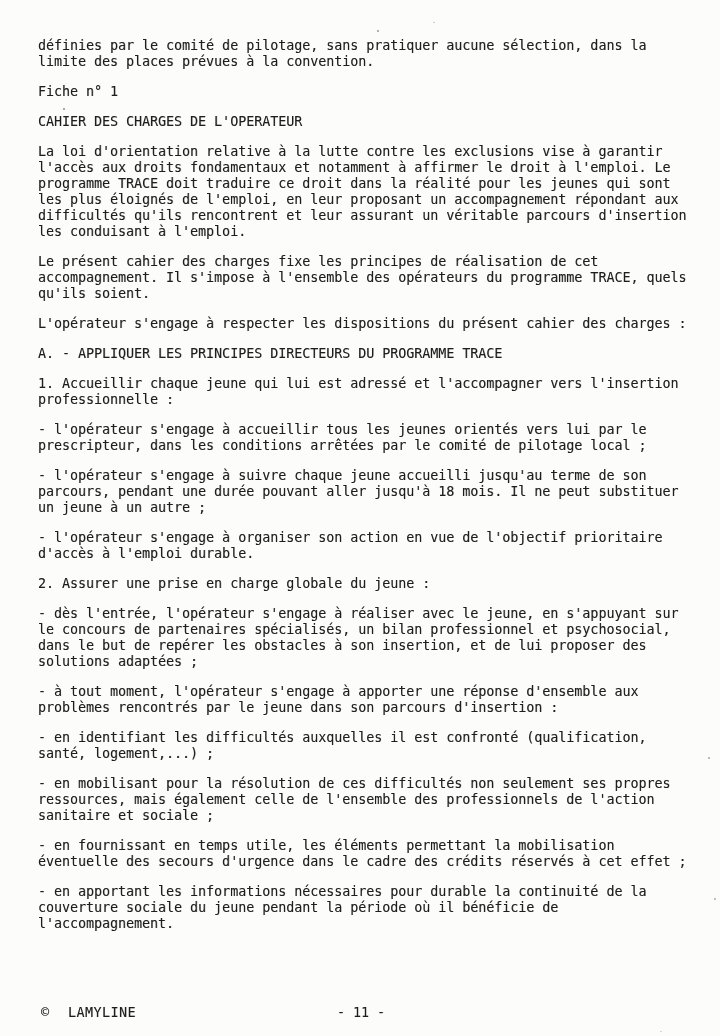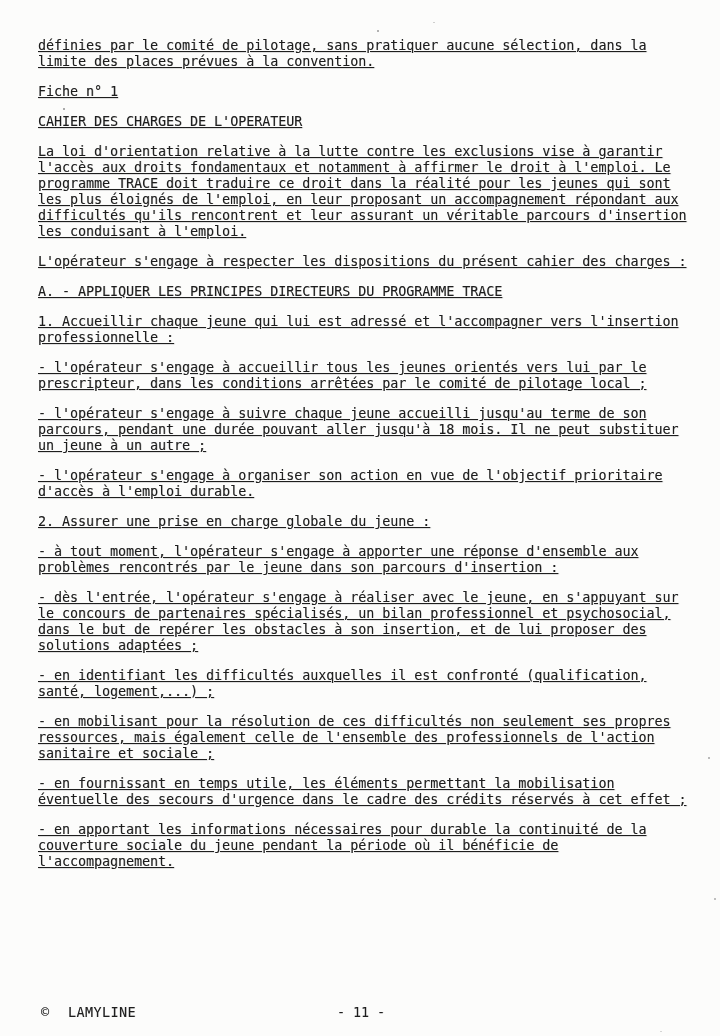--- a/index.html
+++ b/index.html
@@ -29,21 +29,20 @@
     width: 670px;
     color: #1e1e1e;
     font-size: 13.3px;
     line-height: 16px;
     letter-spacing: 0px;
     text-shadow: 0.35px 0.35px 0 rgba(25,25,25,0.38);
   }
   .para {
     white-space: pre-wrap;
     margin: 0 0 14px 0;
-    text-decoration: underline;
   }
   .doc-footer {
     position: absolute;
     left: 0;
     top: 1005px;
     width: 720px;
     height: 20px;
     color: #1e1e1e;
     font-size: 13.3px;
     line-height: 16px;
@@ -79,38 +78,41 @@
     <div class="para">définies par le comité de pilotage, sans pratiquer aucune sélection, dans la
 limite des places prévues à la convention.</div>
     <div class="para">Fiche n° 1</div>
     <div class="para">CAHIER DES CHARGES DE L'OPERATEUR</div>
     <div class="para">La loi d'orientation relative à la lutte contre les exclusions vise à garantir
 l'accès aux droits fondamentaux et notamment à affirmer le droit à l'emploi. Le
 programme TRACE doit traduire ce droit dans la réalité pour les jeunes qui sont
 les plus éloignés de l'emploi, en leur proposant un accompagnement répondant aux
 difficultés qu'ils rencontrent et leur assurant un véritable parcours d'insertion
 les conduisant à l'emploi.</div>
+    <div class="para">Le présent cahier des charges fixe les principes de réalisation de cet
+accompagnement. Il s'impose à l'ensemble des opérateurs du programme TRACE, quels
+qu'ils soient.</div>
     <div class="para">L'opérateur s'engage à respecter les dispositions du présent cahier des charges :</div>
     <div class="para">A. - APPLIQUER LES PRINCIPES DIRECTEURS DU PROGRAMME TRACE</div>
     <div class="para">1. Accueillir chaque jeune qui lui est adressé et l'accompagner vers l'insertion
 professionnelle :</div>
     <div class="para">- l'opérateur s'engage à accueillir tous les jeunes orientés vers lui par le
 prescripteur, dans les conditions arrêtées par le comité de pilotage local ;</div>
     <div class="para">- l'opérateur s'engage à suivre chaque jeune accueilli jusqu'au terme de son
 parcours, pendant une durée pouvant aller jusqu'à 18 mois. Il ne peut substituer
 un jeune à un autre ;</div>
     <div class="para">- l'opérateur s'engage à organiser son action en vue de l'objectif prioritaire
 d'accès à l'emploi durable.</div>
     <div class="para">2. Assurer une prise en charge globale du jeune :</div>
-    <div class="para">- à tout moment, l'opérateur s'engage à apporter une réponse d'ensemble aux
-problèmes rencontrés par le jeune dans son parcours d'insertion :</div>
     <div class="para">- dès l'entrée, l'opérateur s'engage à réaliser avec le jeune, en s'appuyant sur
 le concours de partenaires spécialisés, un bilan professionnel et psychosocial,
 dans le but de repérer les obstacles à son insertion, et de lui proposer des
 solutions adaptées ;</div>
+    <div class="para">- à tout moment, l'opérateur s'engage à apporter une réponse d'ensemble aux
+problèmes rencontrés par le jeune dans son parcours d'insertion :</div>
     <div class="para">- en identifiant les difficultés auxquelles il est confronté (qualification,
 santé, logement,...) ;</div>
     <div class="para">- en mobilisant pour la résolution de ces difficultés non seulement ses propres
 ressources, mais également celle de l'ensemble des professionnels de l'action
 sanitaire et sociale ;</div>
     <div class="para">- en fournissant en temps utile, les éléments permettant la mobilisation
 éventuelle des secours d'urgence dans le cadre des crédits réservés à cet effet ;</div>
     <div class="para">- en apportant les informations nécessaires pour durable la continuité de la
 couverture sociale du jeune pendant la période où il bénéficie de
 l'accompagnement.</div>

